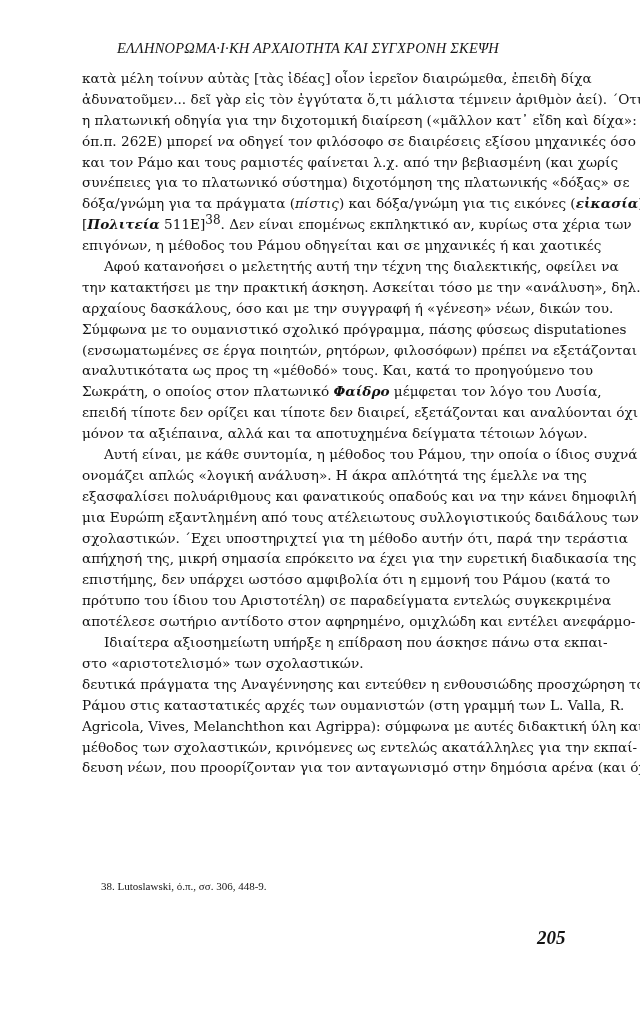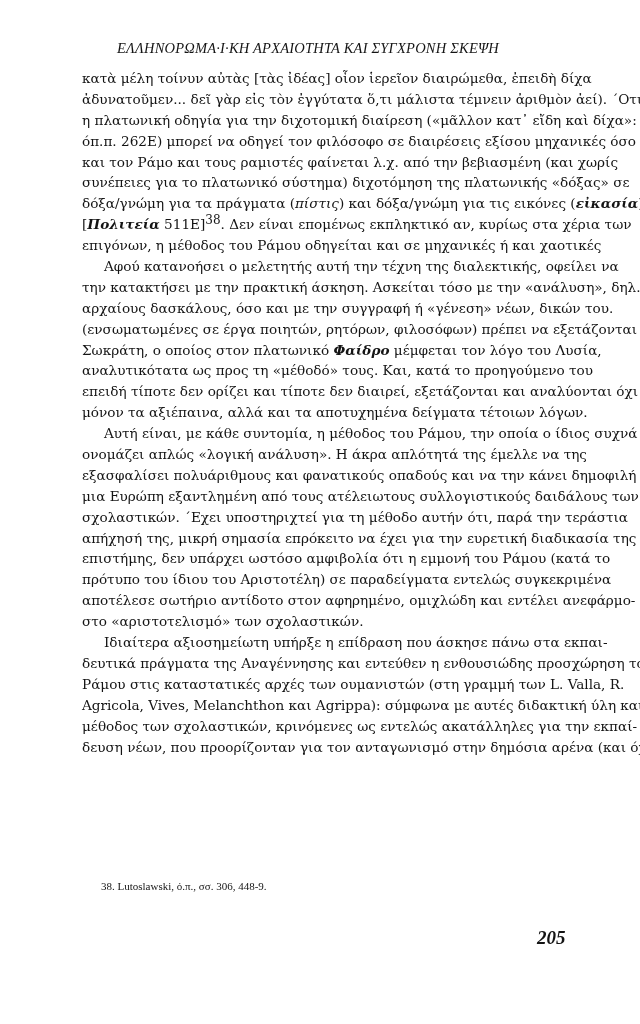--- a/index.html
+++ b/index.html
@@ -32,36 +32,37 @@
       <span class="line">η πλατωνική οδηγία για την διχοτομική διαίρεση («μᾶλλον κατ᾽ εἴδη καὶ δίχα»:</span>
       <span class="line">όπ.π. 262E) μπορεί να οδηγεί τον φιλόσοφο σε διαιρέσεις εξίσου μηχανικές όσο</span>
       <span class="line">και τον Ράμο και τους ραμιστές φαίνεται λ.χ. από την βεβιασμένη (και χωρίς</span>
       <span class="line">συνέπειες για το πλατωνικό σύστημα) διχοτόμηση της πλατωνικής «δόξας» σε</span>
       <span class="line"><span>δόξα/γνώμη για τα πράγματα (</span><span class="it">πίστις</span><span>) και δόξα/γνώμη για τις εικόνες (</span><span class="bi">εἰκασία</span><span>)</span></span>
       <span class="line"><span>[</span><span class="bi">Πολιτεία</span><span> 511E]</span><sup>38</sup><span>. Δεν είναι επομένως εκπληκτικό αν, κυρίως στα χέρια των</span></span>
       <span class="line">επιγόνων, η μέθοδος του Ράμου οδηγείται και σε μηχανικές ή και χαοτικές</span>
       <span class="line indent">Αφού κατανοήσει ο μελετητής αυτή την τέχνη της διαλεκτικής, οφείλει να</span>
       <span class="line">την κατακτήσει με την πρακτική άσκηση. Ασκείται τόσο με την «ανάλυση», δηλ.</span>
       <span class="line">αρχαίους δασκάλους, όσο και με την συγγραφή ή «γένεση» νέων, δικών του.</span>
+      <span class="line">Σύμφωνα με το ουμανιστικό σχολικό πρόγραμμα, πάσης φύσεως disputationes</span>
       <span class="line">(ενσωματωμένες σε έργα ποιητών, ρητόρων, φιλοσόφων) πρέπει να εξετάζονται</span>
+      <span class="line">αναλυτικότατα ως προς τη «μέθοδό» τους. Και, κατά το προηγούμενο του</span>
       <span class="line"><span>Σωκράτη, ο οποίος στον πλατωνικό </span><span class="bi">Φαίδρο</span><span> μέμφεται τον λόγο του Λυσία,</span></span>
-      <span class="line">αναλυτικότατα ως προς τη «μέθοδό» τους. Και, κατά το προηγούμενο του</span>
       <span class="line">επειδή τίποτε δεν ορίζει και τίποτε δεν διαιρεί, εξετάζονται και αναλύονται όχι</span>
       <span class="line last">μόνον τα αξιέπαινα, αλλά και τα αποτυχημένα δείγματα τέτοιων λόγων.</span>
       <span class="line indent">Αυτή είναι, με κάθε συντομία, η μέθοδος του Ράμου, την οποία ο ίδιος συχνά</span>
       <span class="line">ονομάζει απλώς «λογική ανάλυση». Η άκρα απλότητά της έμελλε να της</span>
       <span class="line">εξασφαλίσει πολυάριθμους και φανατικούς οπαδούς και να την κάνει δημοφιλή σε</span>
       <span class="line">μια Ευρώπη εξαντλημένη από τους ατέλειωτους συλλογιστικούς δαιδάλους των</span>
       <span class="line">σχολαστικών. ΄Εχει υποστηριχτεί για τη μέθοδο αυτήν ότι, παρά την τεράστια</span>
       <span class="line">απήχησή της, μικρή σημασία επρόκειτο να έχει για την ευρετική διαδικασία της</span>
       <span class="line">επιστήμης, δεν υπάρχει ωστόσο αμφιβολία ότι η εμμονή του Ράμου (κατά το</span>
       <span class="line">πρότυπο του ίδιου του Αριστοτέλη) σε παραδείγματα εντελώς συγκεκριμένα</span>
       <span class="line">αποτέλεσε σωτήριο αντίδοτο στον αφηρημένο, ομιχλώδη και εντέλει ανεφάρμο-</span>
+      <span class="line indent">Ιδιαίτερα αξιοσημείωτη υπήρξε η επίδραση που άσκησε πάνω στα εκπαι-</span>
       <span class="line last">στο «αριστοτελισμό» των σχολαστικών.</span>
-      <span class="line indent">Ιδιαίτερα αξιοσημείωτη υπήρξε η επίδραση που άσκησε πάνω στα εκπαι-</span>
       <span class="line">δευτικά πράγματα της Αναγέννησης και εντεύθεν η ενθουσιώδης προσχώρηση του</span>
       <span class="line">Ράμου στις καταστατικές αρχές των ουμανιστών (στη γραμμή των L. Valla, R.</span>
       <span class="line">Agricola, Vives, Melanchthon και Agrippa): σύμφωνα με αυτές διδακτική ύλη και</span>
       <span class="line">μέθοδος των σχολαστικών, κρινόμενες ως εντελώς ακατάλληλες για την εκπαί-</span>
       <span class="line">δευση νέων, που προορίζονταν για τον ανταγωνισμό στην δημόσια αρένα (και όχι</span>
     </div>
   <div class="footnote">38. Lutoslawski, ό.π., σσ. 306, 448-9.</div>
   <div class="page-number">205</div>
 </div>
 

